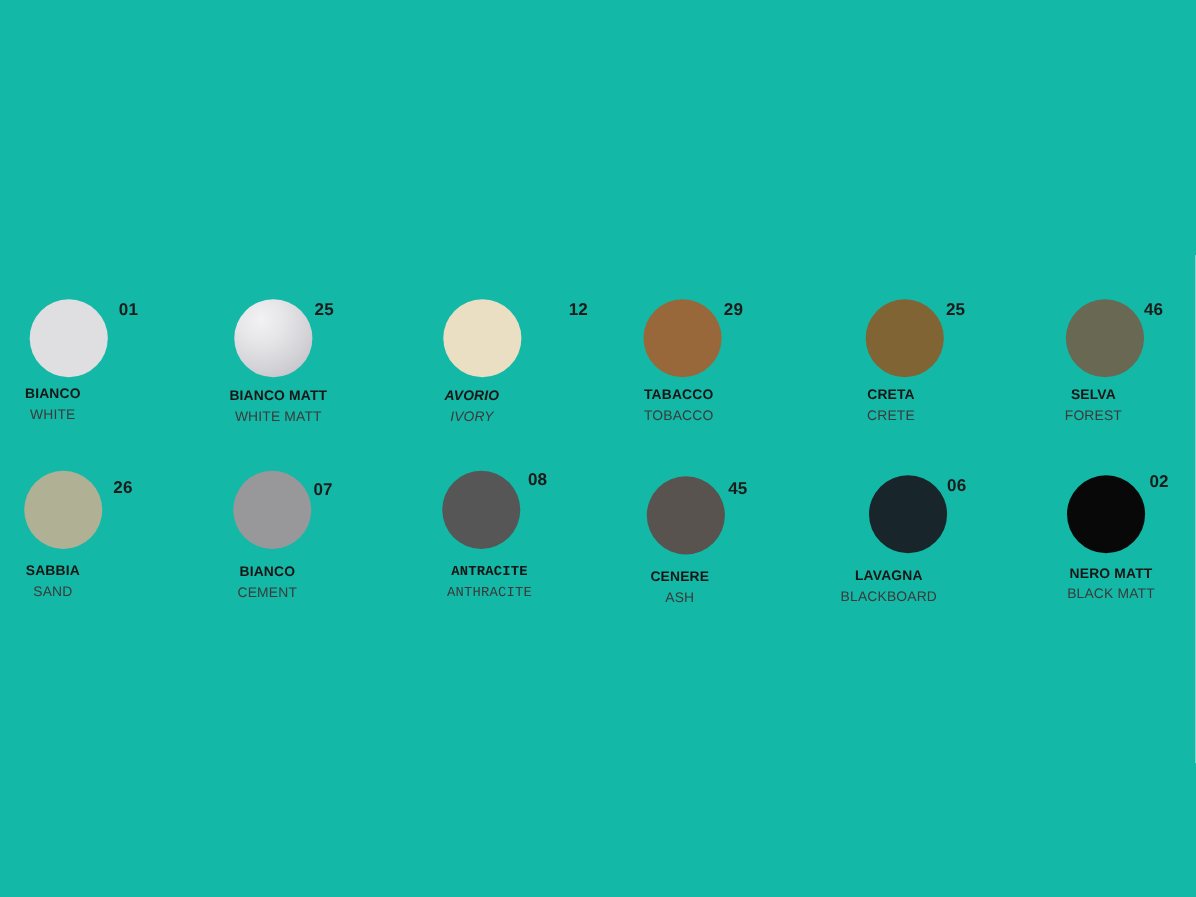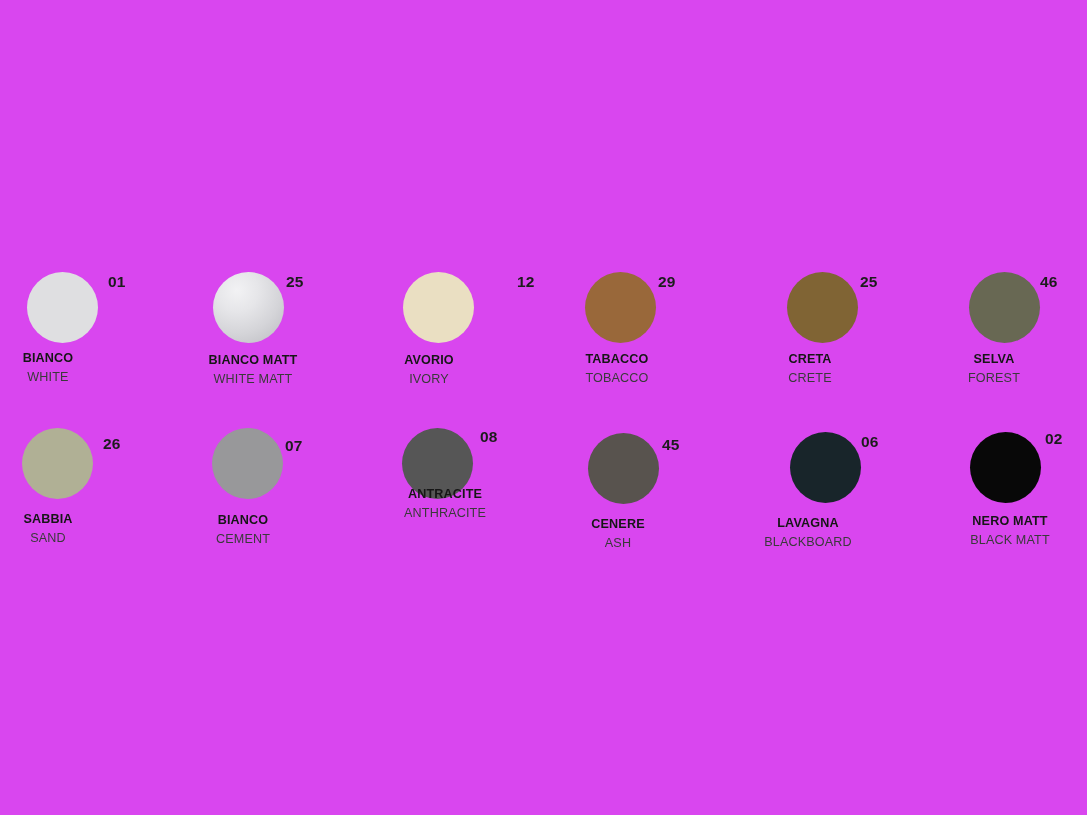--- a/index.html
+++ b/index.html
@@ -11,21 +11,21 @@
 
   body {
     font-family: "Liberation Sans", sans-serif;
     -webkit-font-smoothing: antialiased;
   }
 
   #page {
     position: relative;
     width: 1087px;
     height: 815px;
-    background: #d946ef;
+    background: #14b8a6;
     overflow: hidden;
   }
 
   
   #swatch-grid {
     position: absolute;
     left: 0;
     top: 0;
     width: 1087px;
     height: 815px;
@@ -100,21 +100,21 @@
         <div class="swatch-dot" style="left: 213px; top: 272px; position: absolute; background: radial-gradient(circle at 34% 26%, rgb(242, 242, 244) 0%, rgb(230, 230, 233) 30%, rgb(212, 212, 216) 62%, rgb(194, 194, 199) 88%, rgb(188, 188, 194) 100%);"></div>
         <div class="swatch-code" style="left: 286px; top: 274px;">25</div>
         <div class="swatch-labels" style="left: 158px; top: 351px;">
           <div class="swatch-name-it">BIANCO MATT</div>
           <div class="swatch-name-en">WHITE MATT</div>
         </div>
       </div>
       <div class="swatch-cell" style="left: 0px; top: 0px; width: 0px;">
         <div class="swatch-dot" style="left: 403px; top: 272px; position: absolute; background: rgb(234, 223, 194);"></div>
         <div class="swatch-code" style="left: 476px; top: 274px; margin-left: 41px;">12</div>
-        <div class="swatch-labels" style="left: 334px; top: 351px;">
+        <div class="swatch-labels" style="left: 334px; top: 351px; font-style: italic;">
           <div class="swatch-name-it">AVORIO</div>
           <div class="swatch-name-en">IVORY</div>
         </div>
       </div>
       <div class="swatch-cell" style="left: 0px; top: 0px; width: 0px;">
         <div class="swatch-dot" style="left: 585px; top: 272px; position: absolute; background: rgb(153, 104, 58);"></div>
         <div class="swatch-code" style="left: 658px; top: 274px;">29</div>
         <div class="swatch-labels" style="left: 522px; top: 350px;">
           <div class="swatch-name-it">TABACCO</div>
           <div class="swatch-name-en">TOBACCO</div>
@@ -148,21 +148,21 @@
         <div class="swatch-dot" style="left: 212px; top: 428px; position: absolute; background: rgb(152, 152, 154);"></div>
         <div class="swatch-code" style="left: 285px; top: 438px;">07</div>
         <div class="swatch-labels" style="left: 148px; top: 511px;">
           <div class="swatch-name-it">BIANCO</div>
           <div class="swatch-name-en">CEMENT</div>
         </div>
       </div>
       <div class="swatch-cell" style="left: 0px; top: 0px; width: 0px;">
         <div class="swatch-dot" style="left: 402px; top: 428px; position: absolute; background: rgb(86, 86, 86);"></div>
         <div class="swatch-code" style="left: 470px; top: 429px; margin-left: 10px;">08</div>
-        <div class="swatch-labels" style="left: 350px; top: 485px;">
+        <div class="swatch-labels" style="left: 350px; top: 511px; font-family: Liberation Mono, monospace;">
           <div class="swatch-name-it">ANTRACITE</div>
           <div class="swatch-name-en">ANTHRACITE</div>
         </div>
       </div>
       <div class="swatch-cell" style="left: 0px; top: 0px; width: 0px;">
         <div class="swatch-dot" style="left: 588px; top: 433px; position: absolute; background: rgb(88, 83, 78);"></div>
         <div class="swatch-code" style="left: 662px; top: 437px;">45</div>
         <div class="swatch-labels" style="left: 523px; top: 515px;">
           <div class="swatch-name-it">CENERE</div>
           <div class="swatch-name-en">ASH</div>

